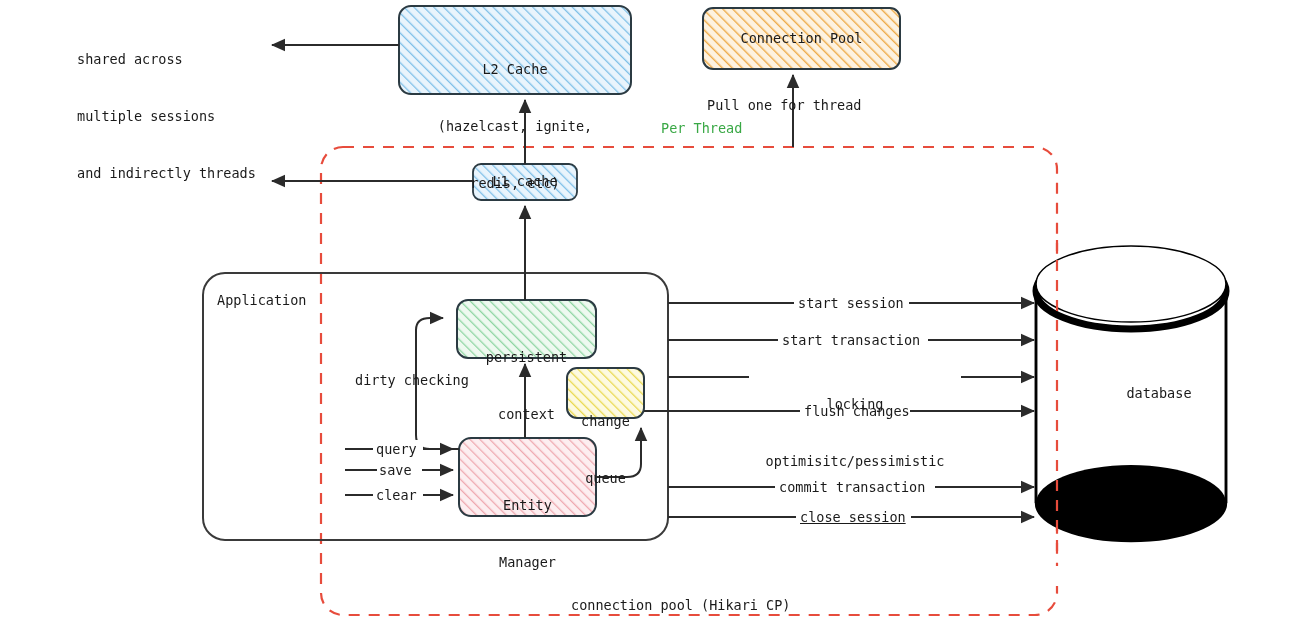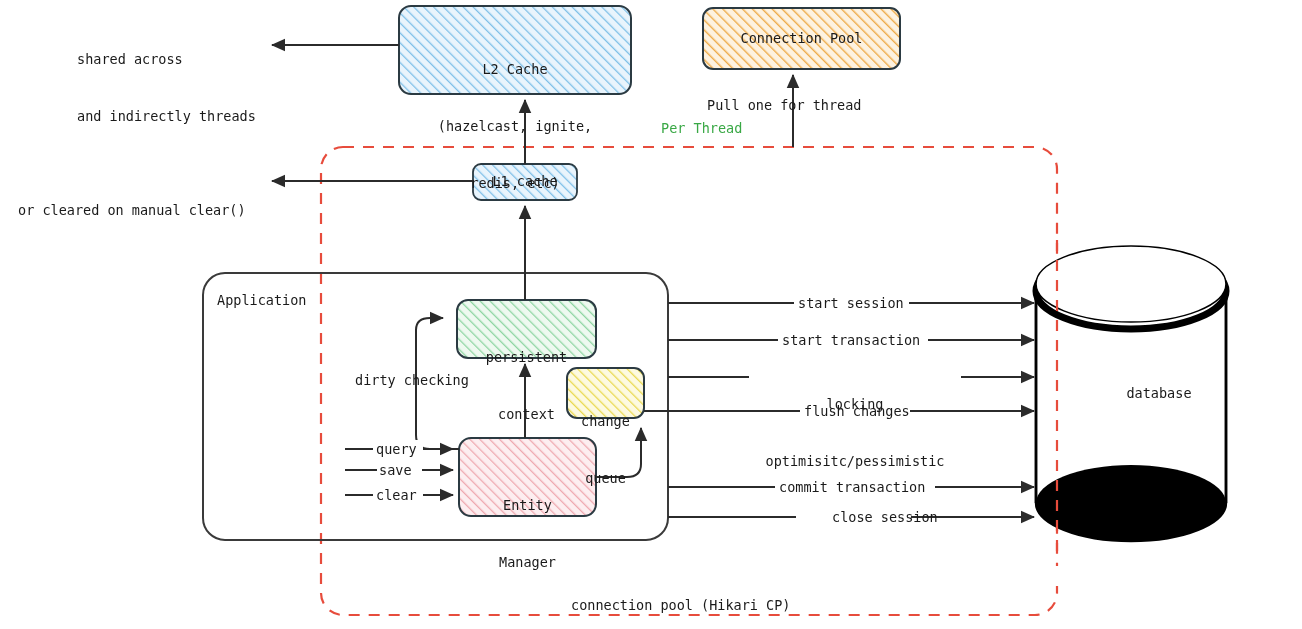--- a/index.html
+++ b/index.html
@@ -142,25 +142,25 @@
     <rect x="775" y="478" width="160" height="18" fill="#ffffff"></rect>
     <rect x="796" y="508" width="115" height="18" fill="#ffffff"></rect>
     <rect x="373" y="440" width="50" height="18" fill="#ffffff"></rect>
     <rect x="377" y="461" width="45" height="18" fill="#ffffff"></rect>
     <rect x="373" y="486" width="50" height="18" fill="#ffffff"></rect>
     <rect x="737" y="566" width="330" height="20" fill="#ffffff"></rect>
   </svg>
 
   <div class="dgm-text" style="left:77px; top:12px; width:220px;">
     <div>shared across</div>
+    <div>multiple sessions</div>
     <div>and indirectly threads</div>
   </div>
 
   <div class="dgm-text" style="left:18px; top:163px; width:260px;">
-    <div>or cleared on manual clear()</div>
   </div>
 
   <div class="node-label" style="left:399px; top:22px; width:232px;">
     <div>L2 Cache</div>
     <div>(hazelcast, ignite,</div>
     <div>redis, etc)</div>
   </div>
 
   <div class="node-label" style="left:703px; top:29px; width:197px;">Connection Pool</div>
 
@@ -194,19 +194,19 @@
   <div class="dgm-text" style="left:376px; top:486px;">clear</div>
 
   <div class="dgm-text" style="left:798px; top:294px;">start session</div>
   <div class="dgm-text" style="left:782px; top:331px;">start transaction</div>
   <div class="node-label" style="left:749px; top:357px; width:212px;">
     <div>locking</div>
     <div>optimisitc/pessimistic</div>
   </div>
   <div class="dgm-text" style="left:804px; top:402px;">flush changes</div>
   <div class="dgm-text" style="left:779px; top:478px;text-align:right;">commit transaction</div>
-  <div class="dgm-text" style="left:832px; top:508px;">close session</div>
+  <div class="dgm-text" style="left:800px; top:508px;text-decoration:underline;">close session</div>
 
   <div class="node-label" style="left:1036px; top:384px; width:190px;margin-left:28px;">database</div>
 
   <div class="dgm-text" style="left:571px; top:596px;">connection pool (Hikari CP)</div>
 
 </div>
 
 </body></html>

